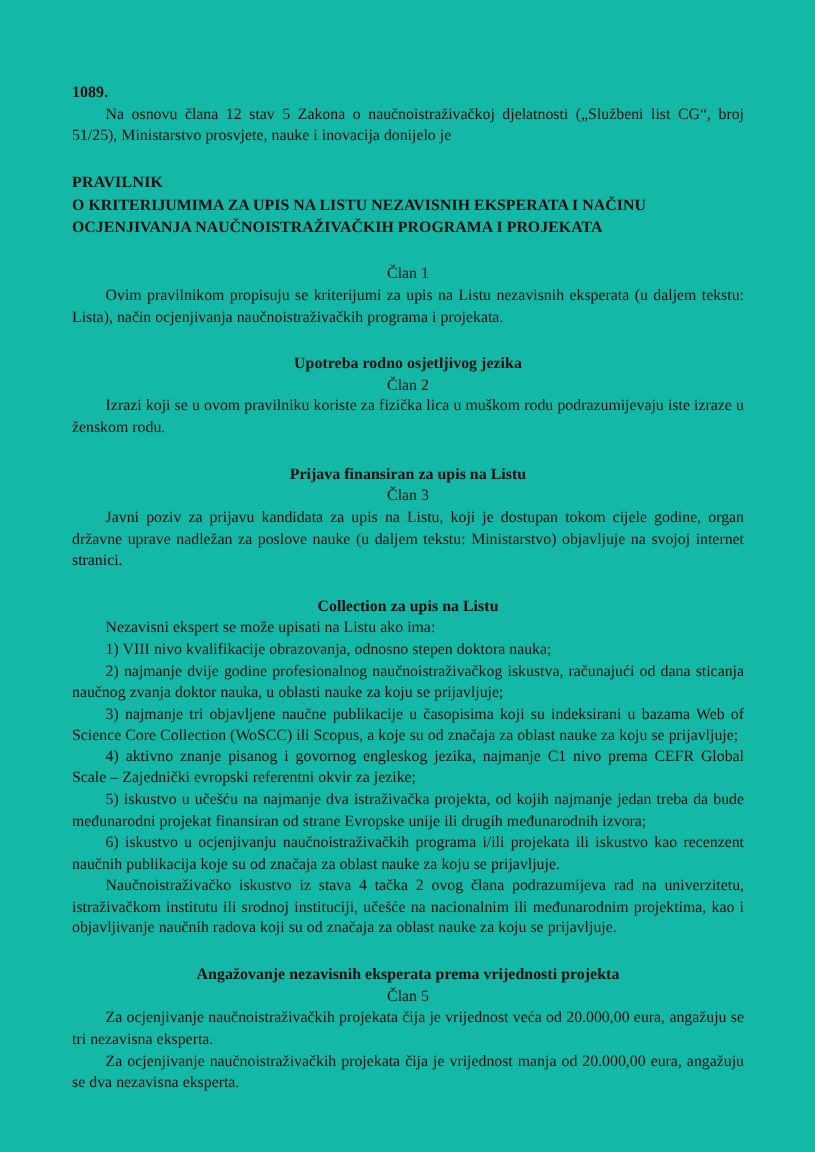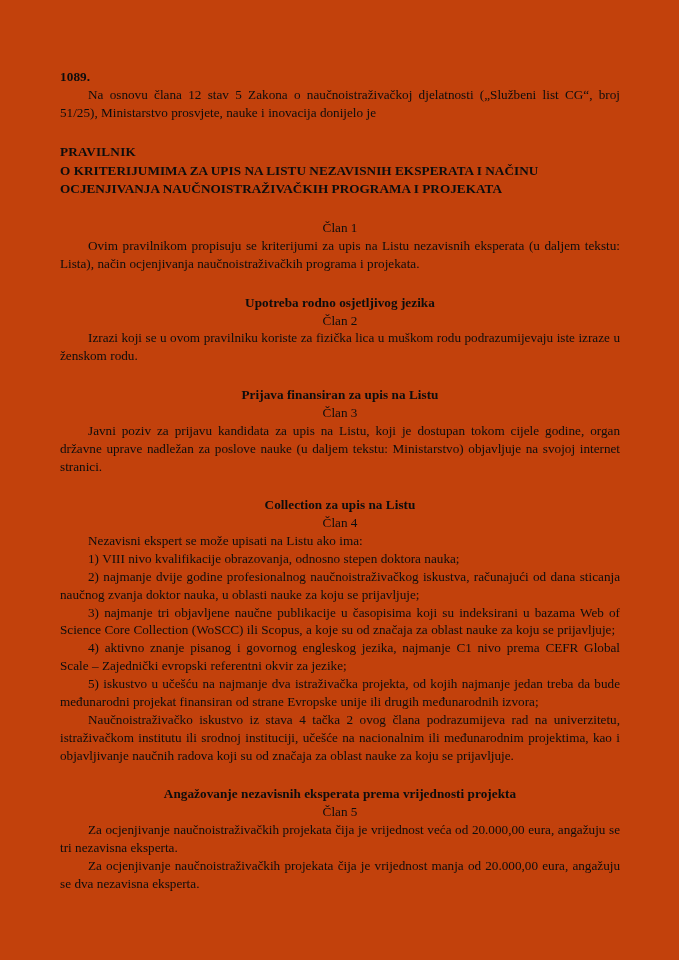--- a/index.html
+++ b/index.html
@@ -9,21 +9,21 @@
     background: #ffffff;
   }
   body {
     font-family: "Liberation Serif", "DejaVu Serif", serif;
     color: #0d0d0d;
   }
   .page {
     position: relative;
     width: 679px;
     height: 960px;
-    background: #c2410c;
+    background: #14b8a6;
     overflow: hidden;
     box-sizing: border-box;
   }
   .content {
     position: absolute;
     left: 60px;
     top: 68px;
     width: 560px;
   }
 
@@ -117,27 +117,27 @@
     <div class="section">
       <p class="section-heading">Prijava finansiran za upis na Listu</p>
       <p class="article-label">Član 3</p>
       <p class="body-par">Javni poziv za prijavu kandidata za upis na Listu, koji je dostupan tokom cijele godine, organ državne uprave nadležan za poslove nauke (u daljem tekstu: Ministarstvo) objavljuje na svojoj internet stranici.</p>
     </div>
 
     <div class="spacer-lg"></div>
 
     <div class="section">
       <p class="section-heading">Collection za upis na Listu</p>
-      <p class="article-label">Član 4</p>
       <p class="body-par">Nezavisni ekspert se može upisati na Listu ako ima:</p>
       <p class="body-par">1) VIII nivo kvalifikacije obrazovanja, odnosno stepen doktora nauka;</p>
       <p class="body-par">2) najmanje dvije godine profesionalnog naučnoistraživačkog iskustva, računajući od dana sticanja naučnog zvanja doktor nauka, u oblasti nauke za koju se prijavljuje;</p>
       <p class="body-par">3) najmanje tri objavljene naučne publikacije u časopisima koji su indeksirani u bazama Web of Science Core Collection (WoSCC) ili Scopus, a koje su od značaja za oblast nauke za koju se prijavljuje;</p>
       <p class="body-par">4) aktivno znanje pisanog i govornog engleskog jezika, najmanje C1 nivo prema CEFR Global Scale – Zajednički evropski referentni okvir za jezike;</p>
       <p class="body-par">5) iskustvo u učešću na najmanje dva istraživačka projekta, od kojih najmanje jedan treba da bude međunarodni projekat finansiran od strane Evropske unije ili drugih međunarodnih izvora;</p>
+      <p class="body-par">6) iskustvo u ocjenjivanju naučnoistraživačkih programa i/ili projekata ili iskustvo kao recenzent naučnih publikacija koje su od značaja za oblast nauke za koju se prijavljuje.</p>
       <p class="body-par">Naučnoistraživačko iskustvo iz stava 4 tačka 2 ovog člana podrazumijeva rad na univerzitetu, istraživačkom institutu ili srodnoj instituciji, učešće na nacionalnim ili međunarodnim projektima, kao i objavljivanje naučnih radova koji su od značaja za oblast nauke za koju se prijavljuje.</p>
     </div>
 
     <div class="spacer-lg"></div>
 
     <div class="section">
       <p class="section-heading">Angažovanje nezavisnih eksperata prema vrijednosti projekta</p>
       <p class="article-label">Član 5</p>
       <p class="body-par">Za ocjenjivanje naučnoistraživačkih projekata čija je vrijednost veća od 20.000,00 eura, angažuju se tri nezavisna eksperta.</p>
       <p class="body-par">Za ocjenjivanje naučnoistraživačkih projekata čija je vrijednost manja od 20.000,00 eura, angažuju se dva nezavisna eksperta.</p>

